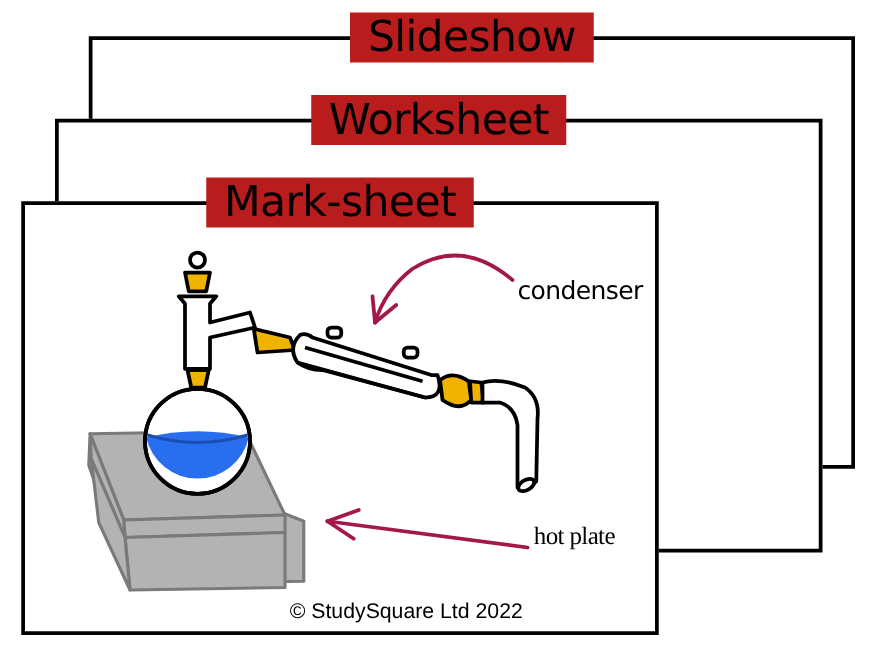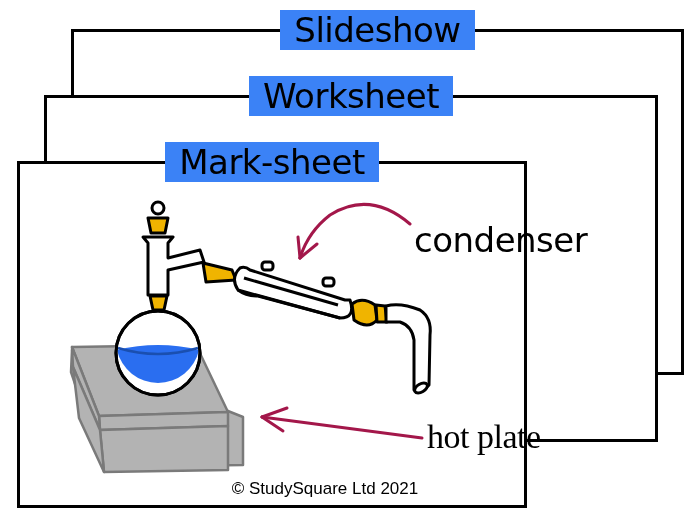--- a/index.html
+++ b/index.html
@@ -1,24 +1,24 @@
 <!DOCTYPE html>
 <html><head>
 <meta charset="utf-8">
 <style>
   html,body{margin:0;padding:0;background:#ffffff;}
   body{width:700px;height:525px;position:relative;overflow:hidden;font-family:"DejaVu Sans","Liberation Sans",sans-serif;}
   .frame{position:absolute;border:3px solid #000;background:#fff;box-sizing:border-box;}
   .frame-title{position:absolute;top:-22px;left:0;right:0;text-align:center;height:40px;}
-  .frame-title span{background:#3b82f6;padding:0 14px;font-size:34px;line-height:40px;color:#000;font-family:"DejaVu Sans",sans-serif;letter-spacing:-0.5px;}
+  .frame-title span{background:#b91c1c;padding:0 14px;font-size:34px;line-height:40px;color:#000;font-family:"DejaVu Sans",sans-serif;letter-spacing:-0.5px;}
   #f-back{left:71px;top:29px;width:613px;height:346px;}
   #f-mid{left:44px;top:95px;width:614px;height:347px;}
   #f-front{left:17px;top:161px;width:510px;height:347px;}
   svg.scene{position:absolute;left:0;top:0;}
-  .label{position:absolute;font-size:34px;color:#000;font-family:"DejaVu Sans",sans-serif;letter-spacing:-0.5px;}
+  .label{position:absolute;font-size:20px;color:#000;font-family:"DejaVu Sans",sans-serif;letter-spacing:-0.5px;}
   .copyright{position:absolute;left:0;width:700px;top:479px;font-family:"Liberation Sans",sans-serif;font-size:17px;color:#000;}
 </style>
 </head>
 <body>
 
 <div class="frame" id="f-back">
   <div class="frame-title"><span>Slideshow</span></div>
 </div>
 <div class="frame" id="f-mid">
   <div class="frame-title"><span>Worksheet</span></div>
@@ -79,13 +79,13 @@
   <g fill="none" stroke="#a3174a" stroke-width="3" stroke-linecap="round">
     <path d="M422,438 L262,417"></path>
     <path d="M262,417 L287,408"></path>
     <path d="M262,417 L283,431"></path>
   </g>
 </svg>
 
 <div class="label" style="left:414px;top:220px;">condenser</div>
 <div class="label" style="left:427px;top:418px;font-family:Liberation Serif, serif;">hot plate</div>
 
-<div class="copyright" style="left:0;text-align:center;width:650px;">© StudySquare Ltd 2021</div>
+<div class="copyright" style="left:0;text-align:center;width:650px;">© StudySquare Ltd 2022</div>
 
 </body></html>

